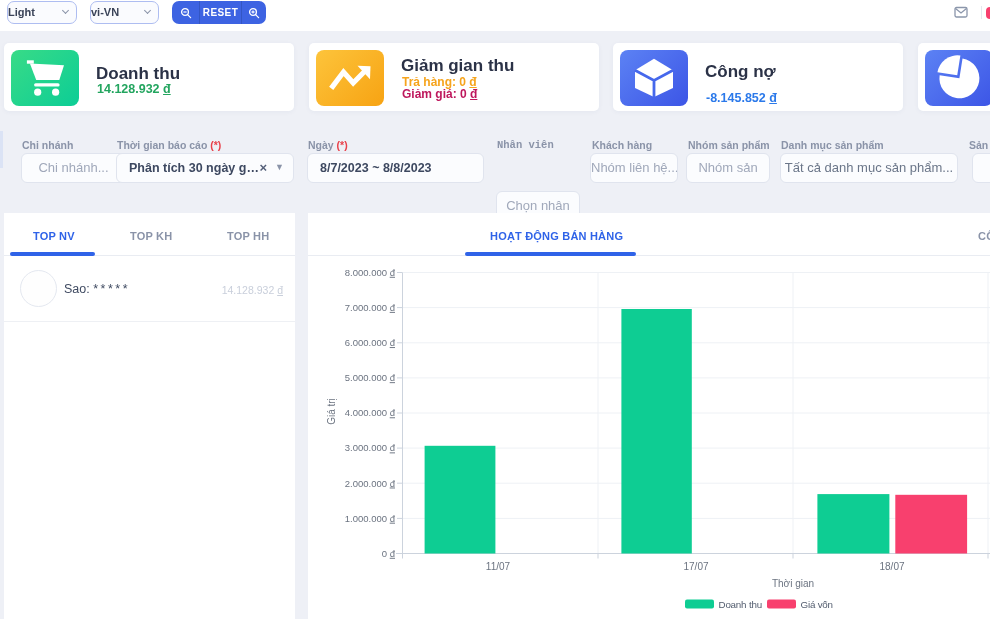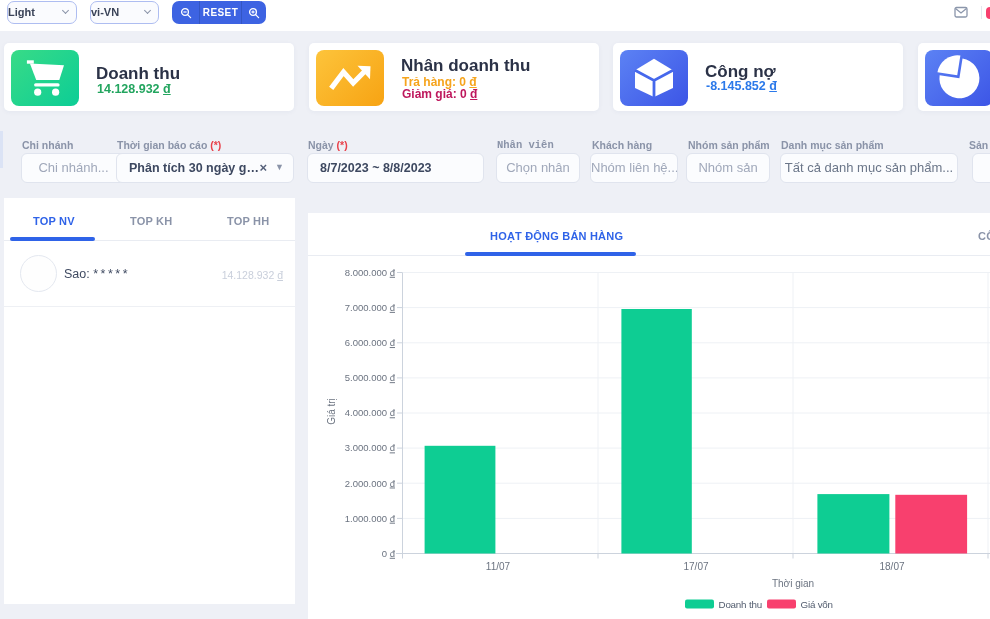--- a/index.html
+++ b/index.html
@@ -31,21 +31,21 @@
   .card .line.sm { font-size:12px; }
 
   
   .flabel { position:absolute; top:139px; font-size:10.5px; font-weight:bold; color:#8a93a8; }
   .flabel em { color:#e8404a; font-style:normal; }
   .finput { position:absolute; top:153px; height:30px; background:#fbfcfe; border:1px solid #e0e4ee; border-radius:6px;
             font-size:13px; color:#a0a8ba; line-height:28px; text-align:center; overflow:hidden; white-space:nowrap; }
   .leftstrip { position:absolute; left:0; top:131px; width:3px; height:37px; background:#dbe3f5; }
 
   
-  #leftpanel { position:absolute; left:4px; top:198px; width:291px; height:406px; background:#fff; }
+  #leftpanel { position:absolute; left:4px; top:213px; width:291px; height:406px; background:#fff; }
   #rightpanel { position:absolute; left:308px; top:213px; width:682px; height:439px; background:#fff; }
   .tabrow { position:absolute; left:0; top:0; right:0; height:43px; border-bottom:1px solid #e9ecf2; }
   .tab { position:absolute; top:17px; font-size:11px; font-weight:bold; color:#8a93a8; letter-spacing:.2px; white-space:nowrap; }
   .tab.active { color:#2f63e8; }
   .tabline { position:absolute; height:4px; background:#2f63e8; border-radius:2px; top:39px; }
 
   
   .avatar { position:absolute; left:16px; top:57px; width:37px; height:37px; border:1px solid #e4e8f0; border-radius:50%; background:#fefefe; }
   .liname { position:absolute; left:60px; top:69px; font-size:12.5px; color:#3f4a61; }
   .liamt  { position:absolute; right:12px; top:71px; font-size:10.5px; color:#c9cfdb; }
@@ -97,34 +97,34 @@
   <div class="line" style="top:38.5px; color:#23a55f;">14.128.932 <u>đ</u></div>
 </div>
 
 <div class="card" style="left:309px;">
   <div class="icon orange">
     <svg width="68" height="56" viewBox="0 0 68 56">
       <polyline points="15.2,38.4 27.5,22 37.2,33 48.5,21.5" fill="none" stroke="#fff" stroke-width="5.2"></polyline>
       <polygon points="41.5,15.8 54.5,16.2 54,29.3" fill="#fff"></polygon>
     </svg>
   </div>
-  <h3 style="top:12.5px;">Nhân doanh thu</h3>
+  <h3 style="top:12.5px;">Giảm gian thu</h3>
   <div class="line sm" style="top:31.5px; color:#f6a41c;">Trả hàng: 0 <u>đ</u></div>
   <div class="line sm" style="top:44px; color:#be185d;">Giảm giá: 0 <u>đ</u></div>
 </div>
 
 <div class="card" style="left:613px;">
   <div class="icon blue">
     <svg width="68" height="56" viewBox="0 0 68 56">
       <polygon points="34,8.8 53,20.3 53,37.9 34,47 15,37.9 15,20.3" fill="#fff"></polygon>
       <path d="M15 20.3 L34 30.5 L53 20.3 M34 30.5 L34 47" fill="none" stroke="#4668ec" stroke-width="2.8"></path>
     </svg>
   </div>
   <h3 style="top:19px;">Công nợ</h3>
-  <div class="line" style="top:36px; color:#2b79ea;">-8.145.852 <u>đ</u></div>
+  <div class="line" style="top:48px; color:#2b79ea;">-8.145.852 <u>đ</u></div>
 </div>
 
 <div class="card" style="left:918px;">
   <div class="icon blue">
     <svg width="68" height="56" viewBox="0 0 68 56">
       <g transform="rotate(9 34.4 28.3)">
         <path d="M34.4 28.3 L34.4 8.3 A20 20 0 1 1 14.4 28.3 Z" fill="#fff"></path>
         <path d="M34.4 28.3 L14.4 28.3 A20 20 0 0 1 34.4 8.3 Z" fill="#fff" transform="translate(-2.6,-2.6)"></path>
       </g>
     </svg>
@@ -135,21 +135,21 @@
 <div class="flabel" style="left:22px;">Chi nhánh</div>
 <div class="finput" style="left:21px; width:105px;">Chi nhánh...</div>
 
 <div class="flabel" style="left:117px;">Thời gian báo cáo <em>(*)</em></div>
 <div class="finput" style="left:116px; width:178px; color:#3d4860; font-weight:bold; text-align:left; padding-left:12px; font-size:12.5px;"><span style="display:inline-block; width:133px; overflow:hidden; white-space:nowrap; text-overflow:ellipsis; vertical-align:top;">Phân tích 30 ngày gần nhất</span><span style="position:absolute; right:26px; top:0; color:#55607a; font-size:13px;">×</span><span style="position:absolute; right:9px; top:-1px; color:#8a93a8; font-size:9px;">▼</span></div>
 
 <div class="flabel" style="left:308px;">Ngày <em>(*)</em></div>
 <div class="finput" style="left:307px; width:177px; color:#3d4860; font-weight:bold; text-align:left; padding-left:12px; font-size:12.5px;">8/7/2023 ~ 8/8/2023</div>
 
 <div class="flabel" style="left:497px;font-family:Liberation Mono, monospace;">Nhân viên</div>
-<div class="finput" style="left:496px; width:84px;">Chọn nhân</div>
+<div class="finput" style="left:496px; width:84px;margin-top:38px;">Chọn nhân</div>
 
 <div class="flabel" style="left:592px;">Khách hàng</div>
 <div class="finput" style="left:590px; width:88px;">Nhóm liên hệ...</div>
 
 <div class="flabel" style="left:688px;">Nhóm sản phẩm</div>
 <div class="finput" style="left:686px; width:84px;">Nhóm sản</div>
 
 <div class="flabel" style="left:781px;">Danh mục sản phẩm</div>
 <div class="finput" style="left:780px; width:178px; color:#6b7689;">Tất cả danh mục sản phẩm...</div>
 

